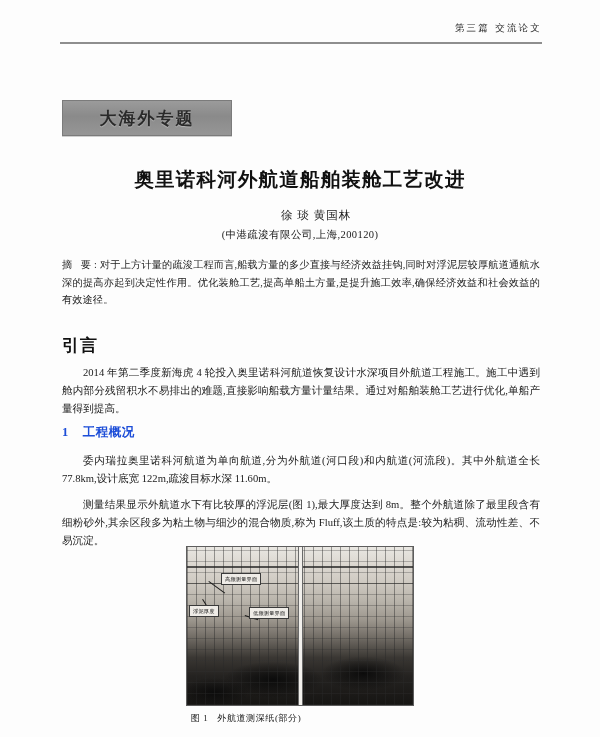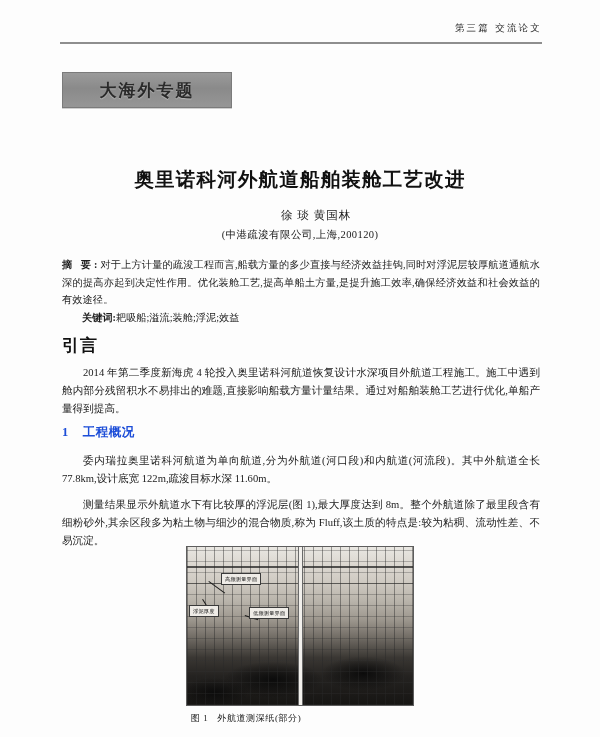--- a/index.html
+++ b/index.html
@@ -57,20 +57,21 @@
   }
   .banner {
     width: 168px;
     height: 34px;
     background: linear-gradient(180deg,#9b9b9b 0%, #8a8a8a 45%, #969696 100%);
     border: 1px solid #7b7b7b;
     display: flex;
     align-items: center;
     justify-content: center;
     box-shadow: 0 1px 0 rgba(0,0,0,.18);
+    margin-top: 28px;
   }
   .banner-text {
     font-size: 17px;
     font-weight: bold;
     color: #2a2a2a;
     letter-spacing: 2px;
     font-family: "DejaVu Sans", "Liberation Sans", sans-serif;
     text-shadow: 0 1px 1px rgba(255,255,255,.35);
   }
 
@@ -115,21 +116,21 @@
     top: 256px;
     left: 62px;
     width: 478px;
     font-size: 10.2px;
     line-height: 17.5px;
     text-align: justify;
     letter-spacing: .1px;
     color: #1d1d1d;
   }
   .abstract .lead {
-    font-weight: bold;
+    font-weight: normal;
     letter-spacing: 3px;
   }
   .keywords {
     position: absolute;
     top: 310px;
     left: 62px;
     width: 478px;
     font-size: 10.2px;
     line-height: 16px;
     text-indent: 20px;
@@ -326,23 +327,20 @@
   </div>
 
   <div class="title">奥里诺科河外航道船舶装舱工艺改进</div>
   <div class="authors">徐  琰   黄国林</div>
   <div class="affiliation">(中港疏浚有限公司,上海,200120)</div>
 
   <div class="abstract">
     <span class="lead">摘  要:</span><span>对于上方计量的疏浚工程而言,船载方量的多少直接与经济效益挂钩,同时对浮泥层较厚航道通航水深的提高亦起到决定性作用。优化装舱工艺,提高单船土方量,是提升施工效率,确保经济效益和社会效益的有效途径。</span>
   </div>
 
-  <div class="keywords">
-    <span class="lead">关键词:</span><span>耙吸船;溢流;装舱;浮泥;效益</span>
-  </div>
 
   <div class="h-intro">引言</div>
   <div class="p-intro">2014 年第二季度新海虎 4 轮投入奥里诺科河航道恢复设计水深项目外航道工程施工。施工中遇到舱内部分残留积水不易排出的难题,直接影响船载方量计量结果。通过对船舶装舱工艺进行优化,单船产量得到提高。</div>
 
   <div class="h-sec1">
     <span class="num">1</span><span>工程概况</span>
   </div>
   <div class="p-s1a">委内瑞拉奥里诺科河航道为单向航道,分为外航道(河口段)和内航道(河流段)。其中外航道全长 77.8km,设计底宽 122m,疏浚目标水深 11.60m。</div>
   <div class="p-s1b">测量结果显示外航道水下有比较厚的浮泥层(图 1),最大厚度达到 8m。整个外航道除了最里段含有细粉砂外,其余区段多为粘土物与细沙的混合物质,称为 Fluff,该土质的特点是:较为粘稠、流动性差、不易沉淀。</div>
 

